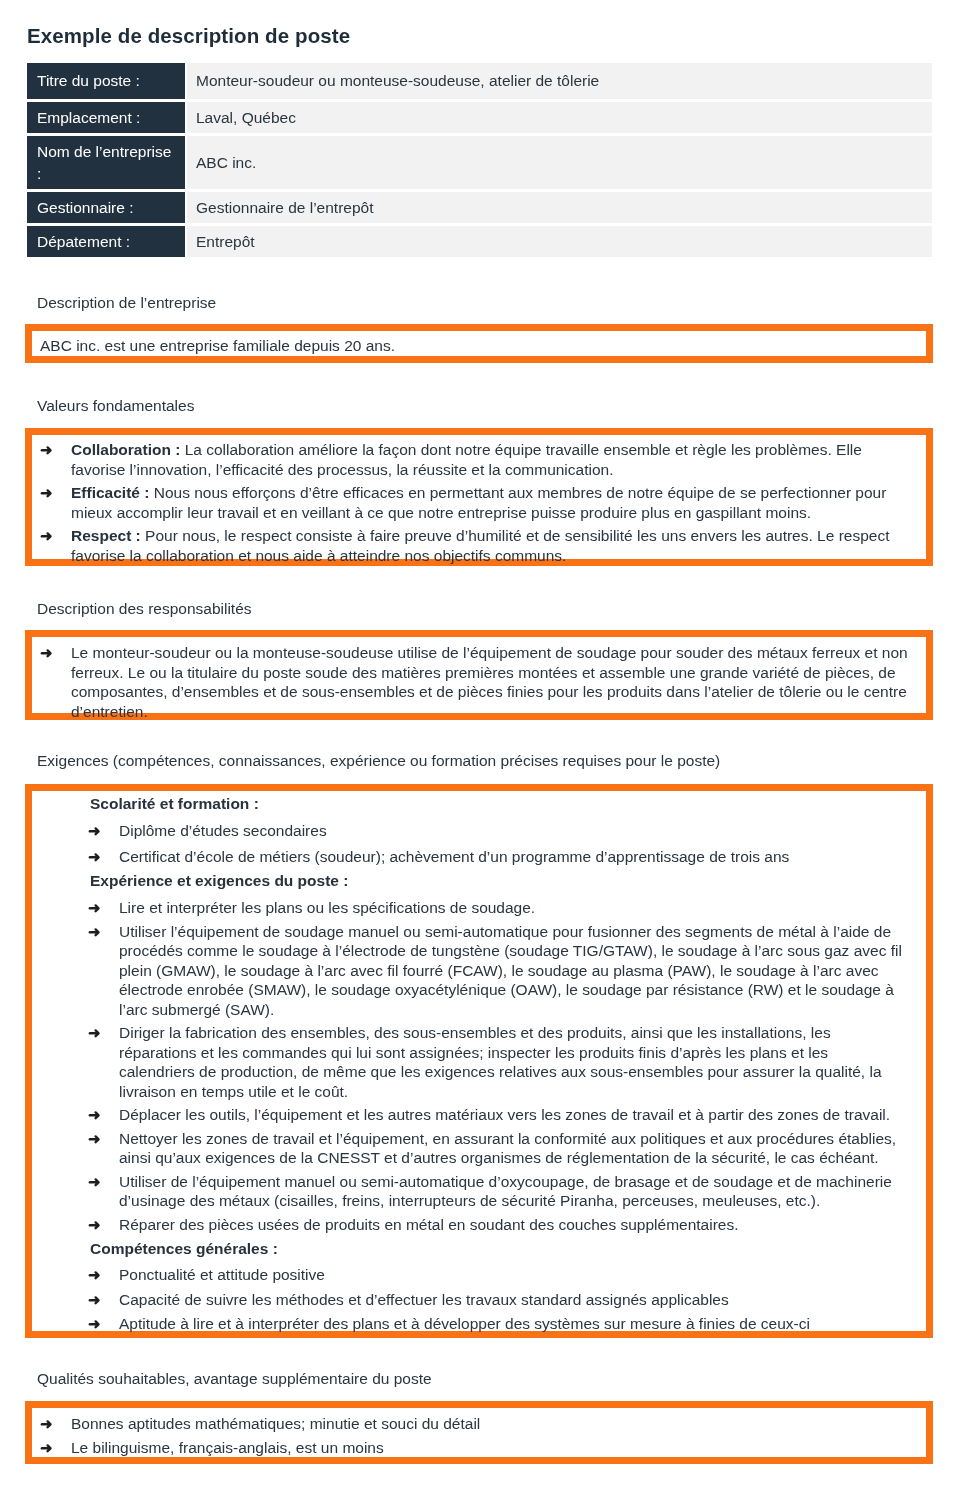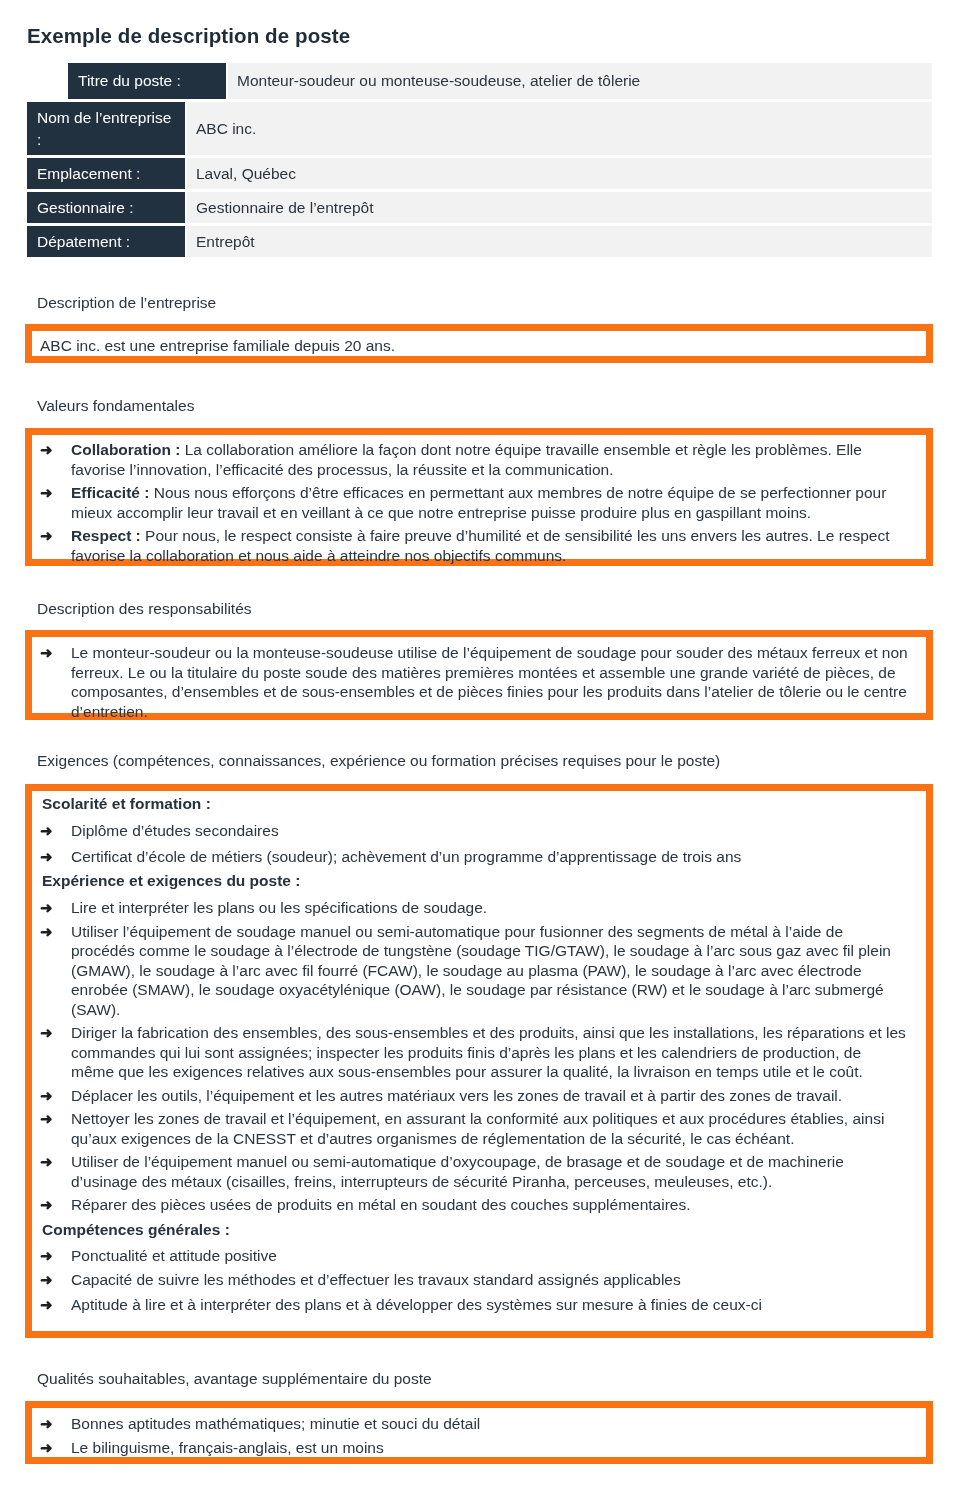--- a/index.html
+++ b/index.html
@@ -106,33 +106,33 @@
       line-height: 20px;
       margin-bottom: 7px;
     }
   </style>
 </head>
 <body>
 
 <h1 class="page-title">Exemple de description de poste</h1>
 
 <div class="info-table">
-  <div class="info-row" style="height:36px;margin-left:41px;">
+  <div class="info-row" style="height:36px;">
     <div class="info-label">Titre du poste :</div>
     <div class="info-value">Monteur-soudeur ou monteuse-soudeuse, atelier de tôlerie</div>
+  </div>
+  <div class="info-row" style="height:31px;">
+    <div class="info-label">Emplacement :</div>
+    <div class="info-value">Laval, Québec</div>
   </div>
   <div class="info-row" style="height:53px;">
     <div class="info-label" style="width:158px;">Nom de l’entreprise :</div>
     <div class="info-value">ABC inc.</div>
   </div>
   <div class="info-row" style="height:31px;">
-    <div class="info-label">Emplacement :</div>
-    <div class="info-value">Laval, Québec</div>
-  </div>
-  <div class="info-row" style="height:31px;">
     <div class="info-label">Gestionnaire :</div>
     <div class="info-value">Gestionnaire de l’entrepôt</div>
   </div>
   <div class="info-row" style="height:31px;">
     <div class="info-label">Dépatement :</div>
     <div class="info-value">Entrepôt</div>
   </div>
 </div>
 
 <div class="section-heading" style="top:294px;">Description de l’entreprise</div>
@@ -163,21 +163,21 @@
   <ul class="bullet-list" style="padding-top:6px;">
     <li class="bullet-item">
       <span class="arrow">➜</span>
       <span class="bullet-text">Le monteur-soudeur ou la monteuse-soudeuse utilise de l’équipement de soudage pour souder des métaux ferreux et non ferreux. Le ou la titulaire du poste soude des matières premières montées et assemble une grande variété de pièces, de composantes, d’ensembles et de sous-ensembles et de pièces finies pour les produits dans l’atelier de tôlerie ou le centre d’entretien.</span>
     </li>
   </ul>
 </div>
 
 <div class="section-heading" style="top:752px;">Exigences (compétences, connaissances, expérience ou formation précises requises pour le poste)</div>
 <div class="box" style="top:784px; height:554px;">
-  <div style="padding:3px 19px 4px 8px;">
+  <div style="padding:3px 19px 4px 8px;margin-left:48px;">
     <div class="subheading">Scolarité et formation :</div>
     <ul class="bullet-list" style="padding:0 0 2px 0;">
       <li class="bullet-item" style="margin-bottom:6px;">
         <span class="arrow">➜</span>
         <span class="bullet-text">Diplôme d’études secondaires</span>
       </li>
       <li class="bullet-item">
         <span class="arrow">➜</span>
         <span class="bullet-text">Certificat d’école de métiers (soudeur); achèvement d’un programme d’apprentissage de trois ans</span>
       </li>

